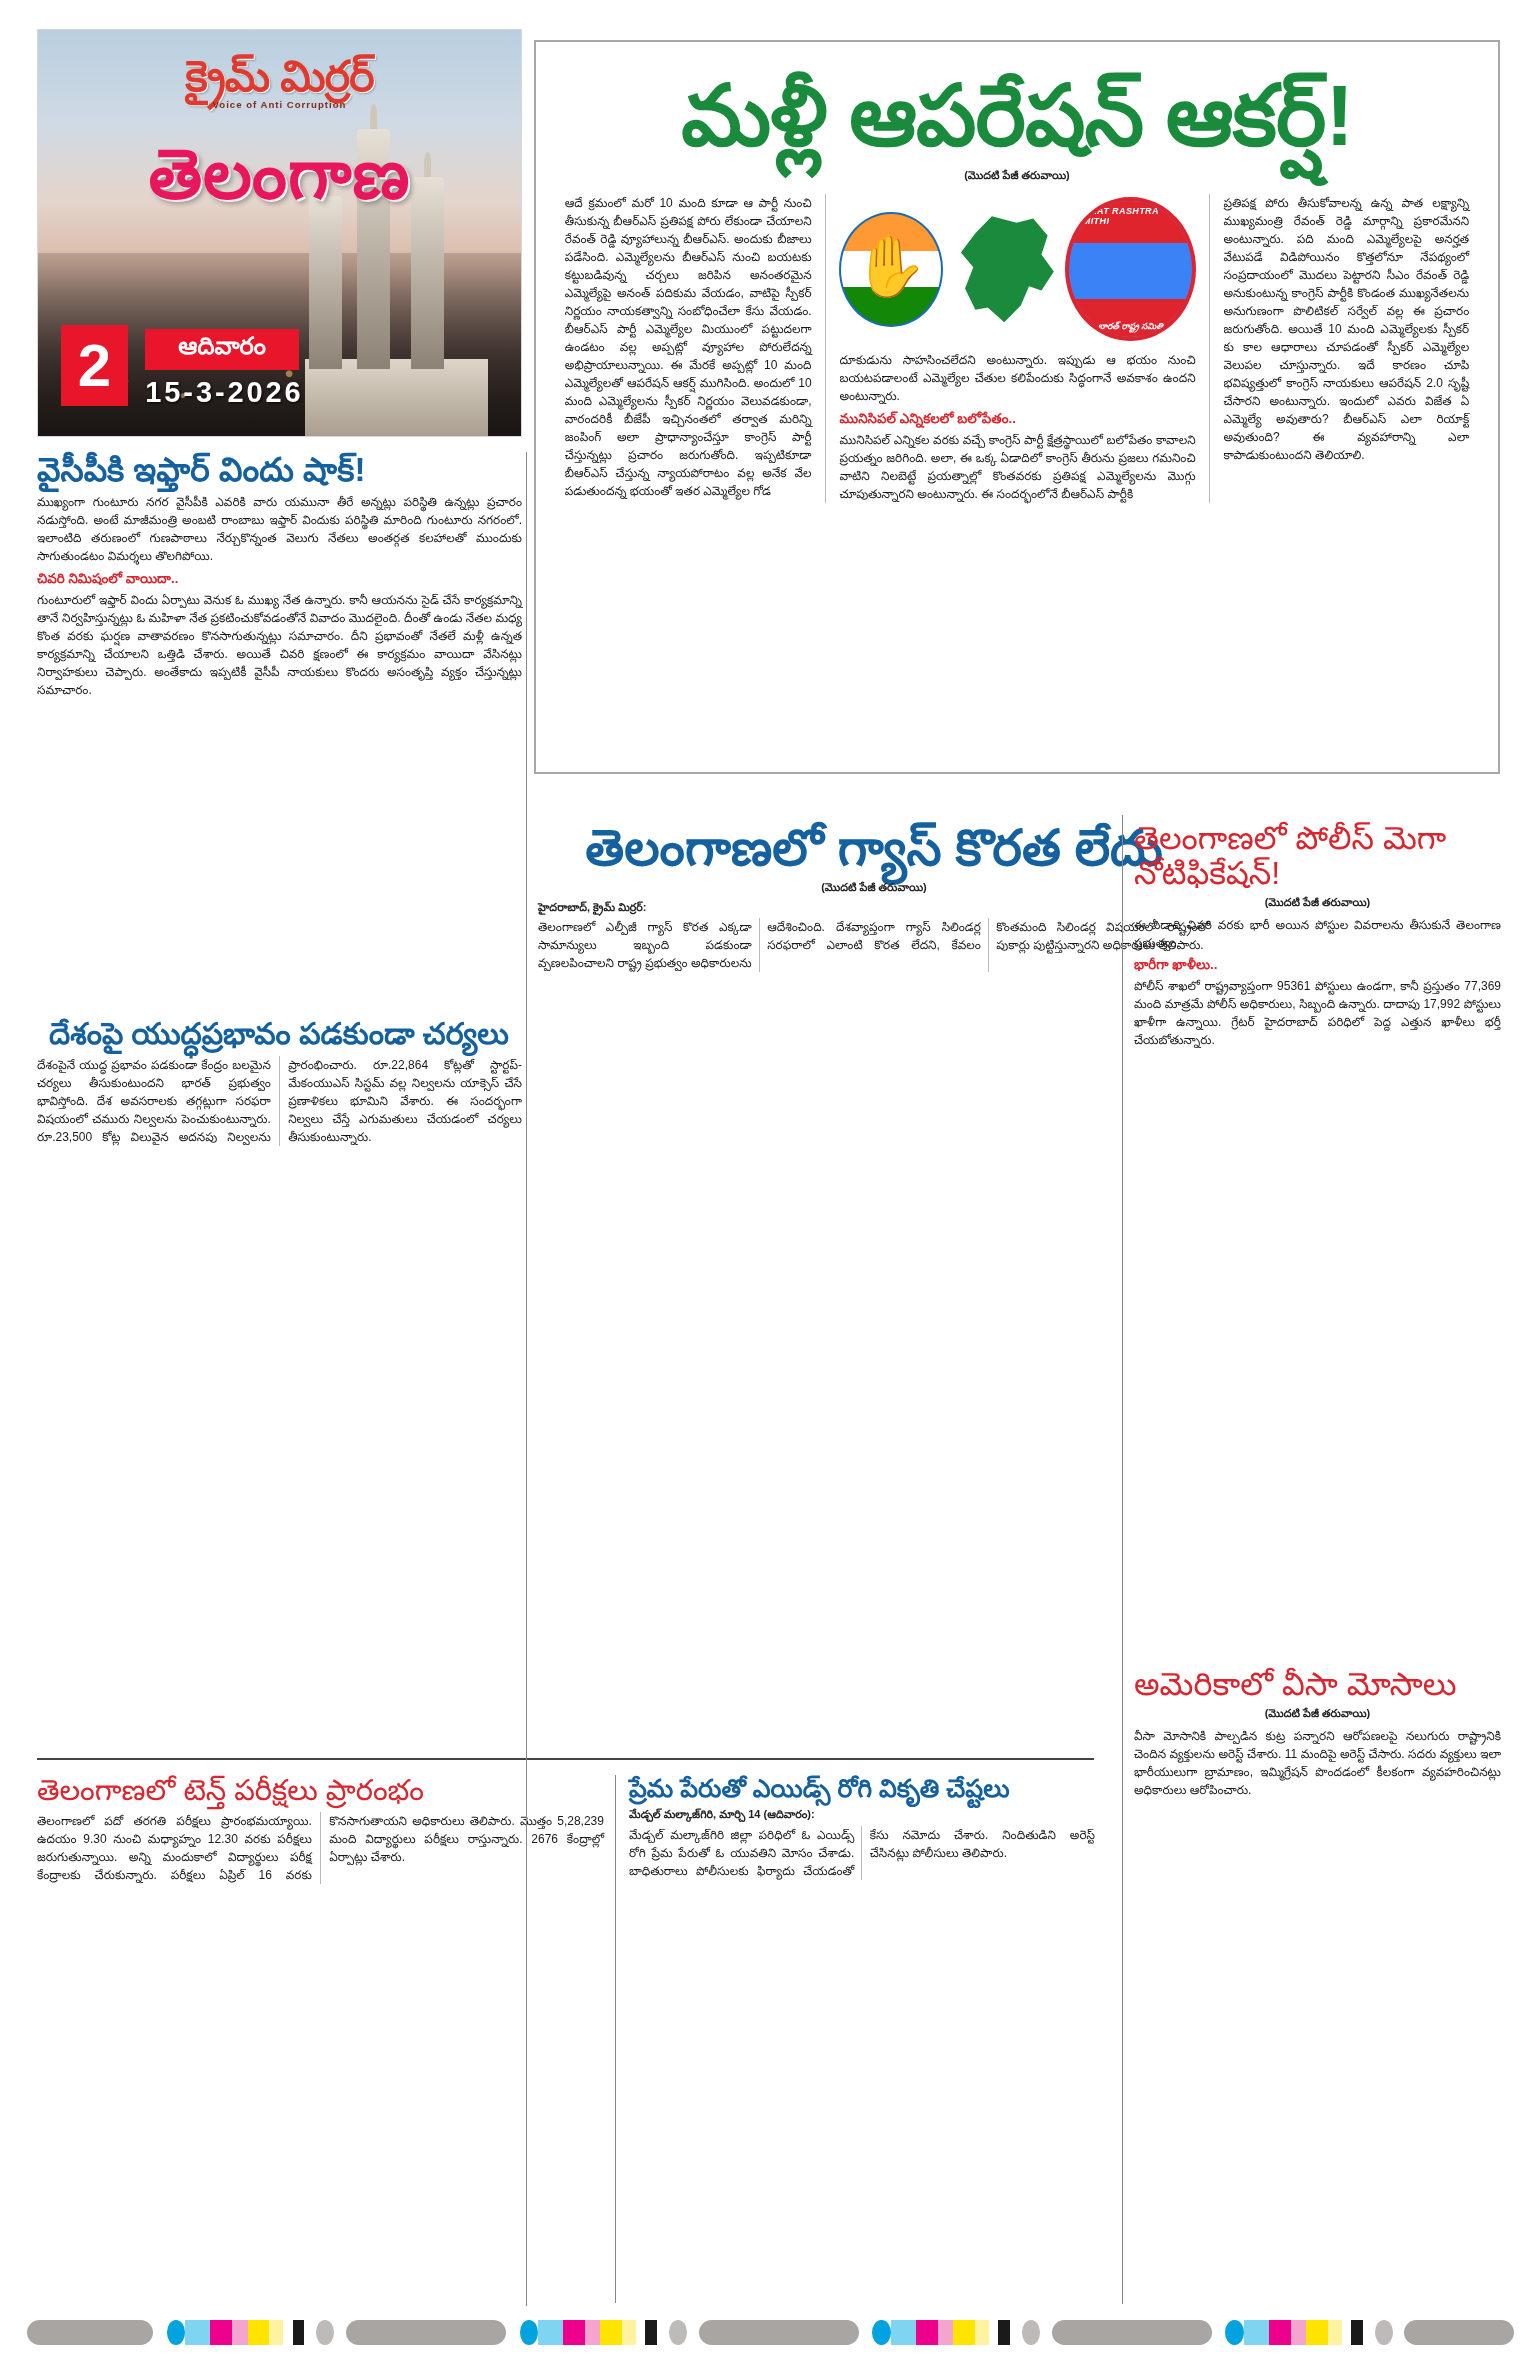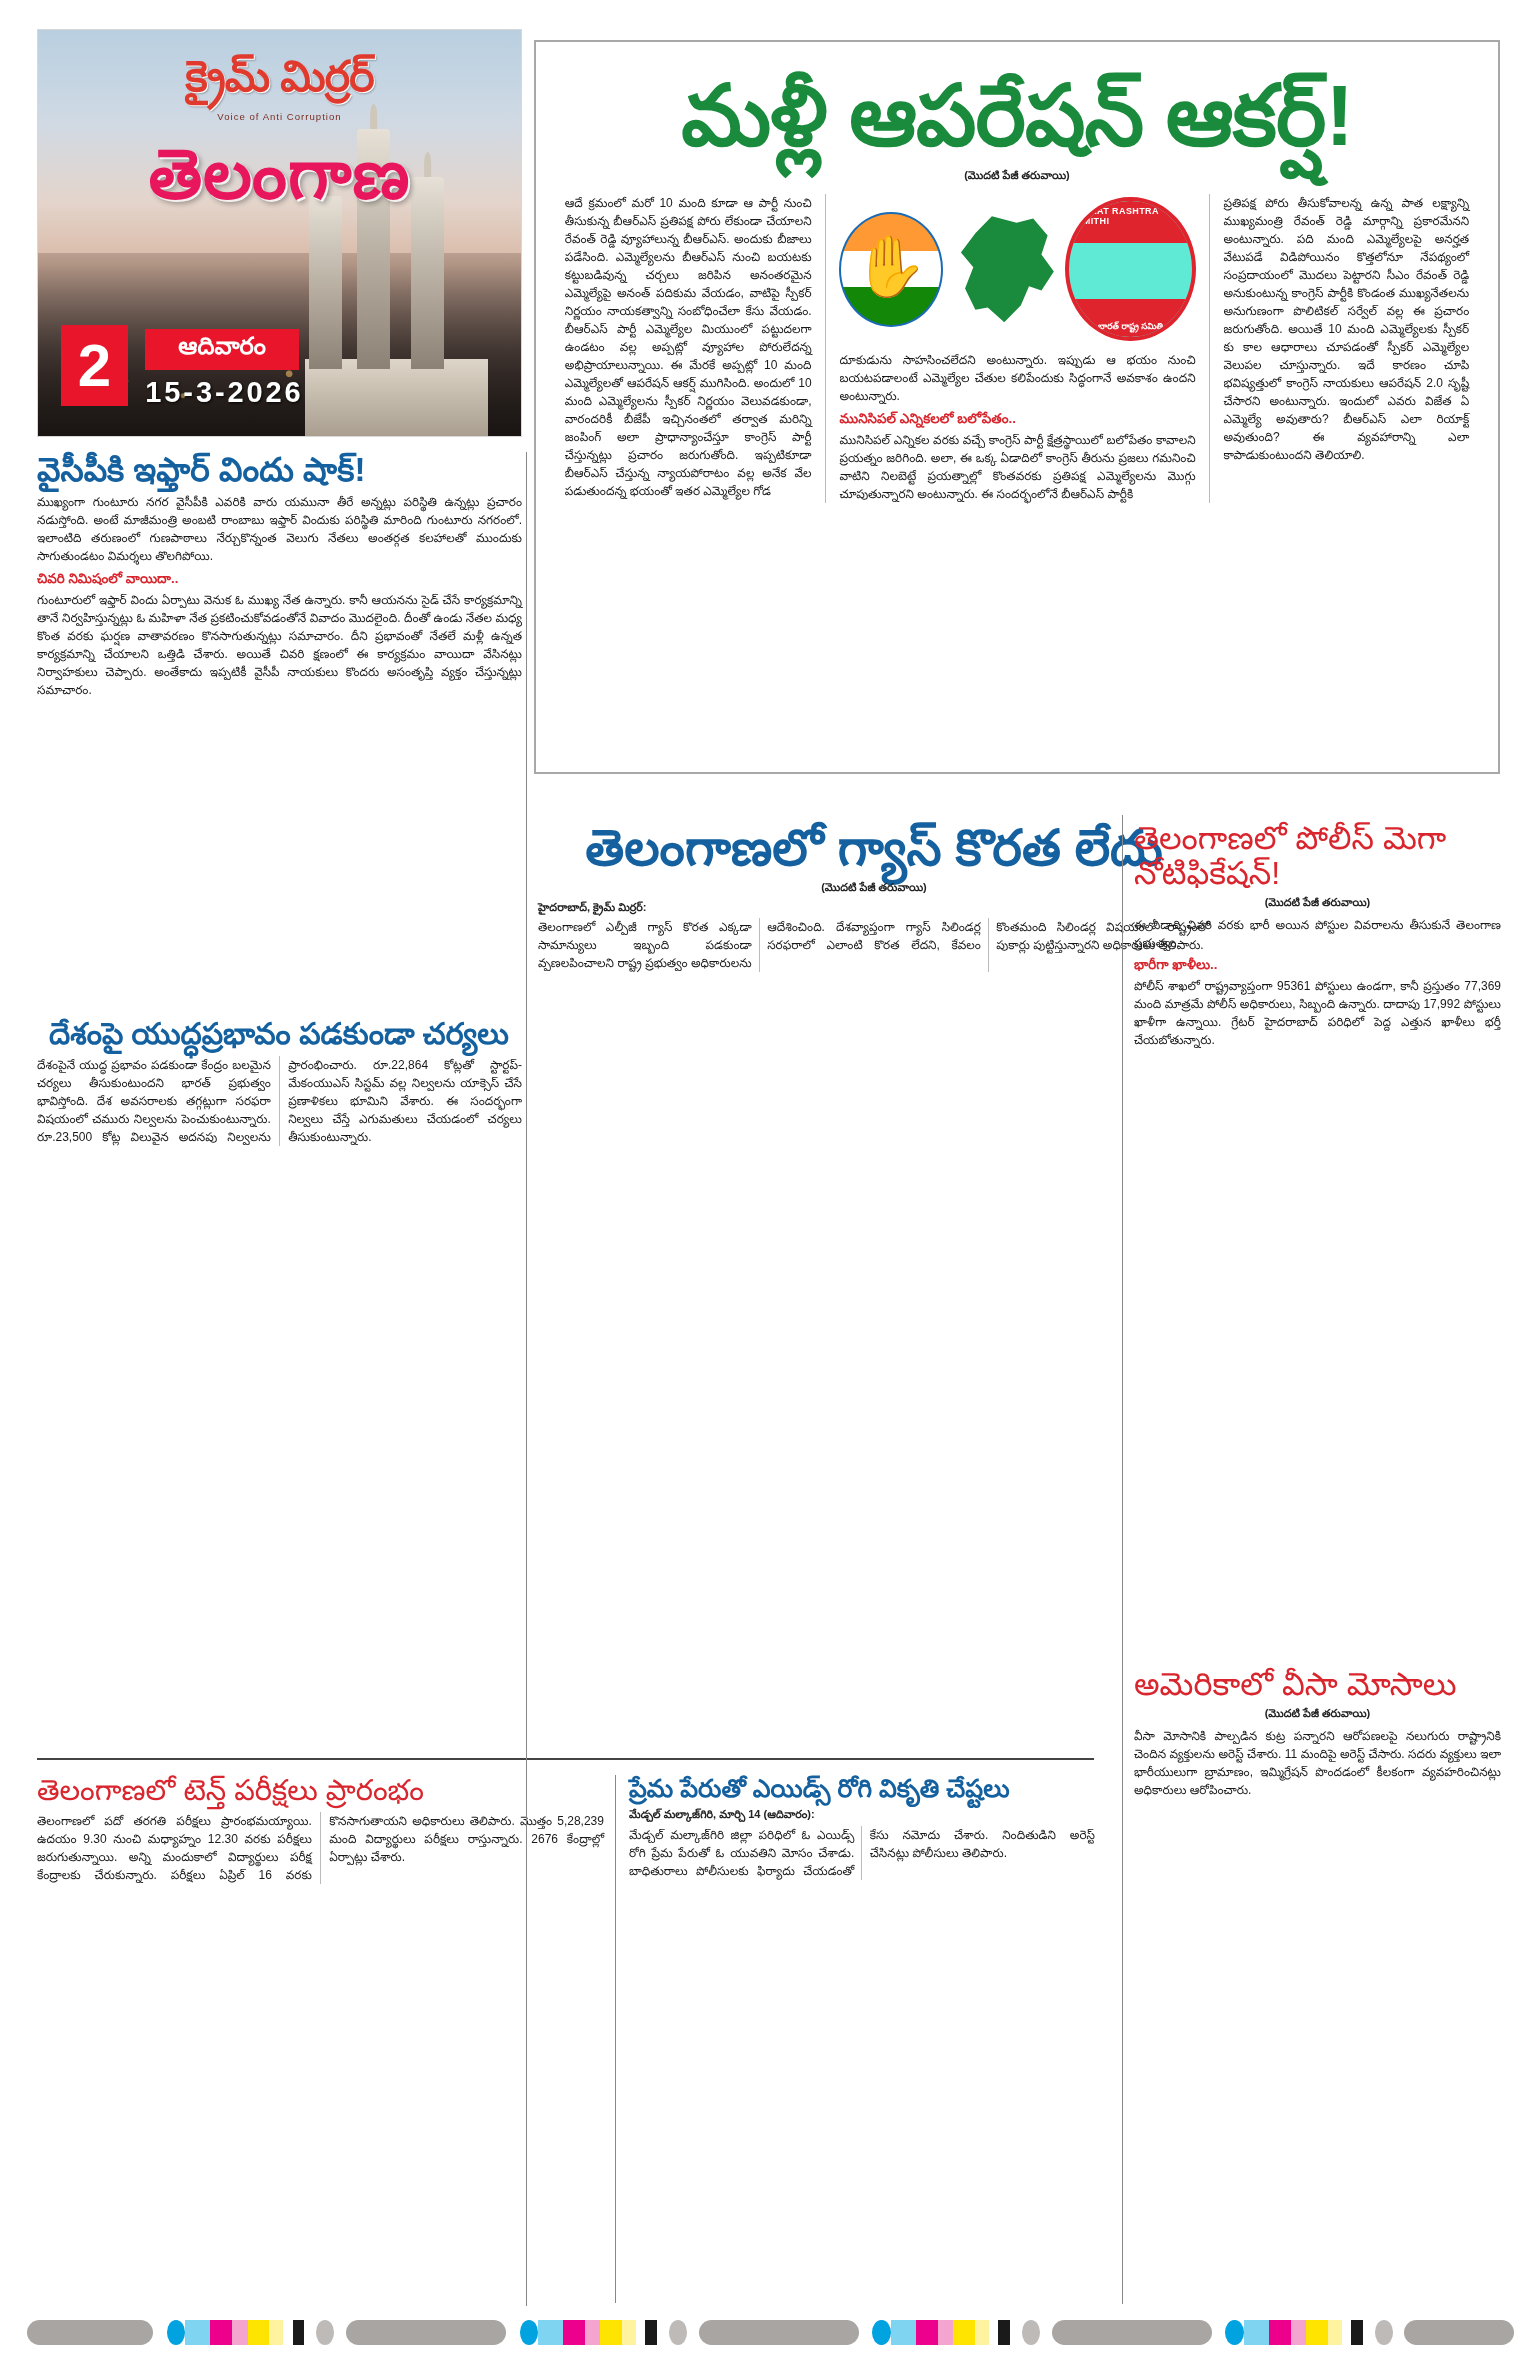--- a/index.html
+++ b/index.html
@@ -60,21 +60,21 @@
   }
   .mh-logo-main {
     font-size: 43px; font-weight: 700; color: #e03a2f;
     letter-spacing: -1px;
     text-shadow: 1px 1px 0 #fff, 1.9px 1.9px 1.9px rgba(0,0,0,.25);
     line-height: 1;
     display: inline-block;
   }
   .mh-logo-tag {
     font-size: 9.6px; color: #7a2d22; letter-spacing: 1px;
-    margin-top: 13px; font-weight: 400;
+    margin-top: 1px; font-weight: 700;
   }
   .mh-title {
     position: absolute; left: 0; right: 0; top: 110px;
     text-align: center; z-index: 4;
     font-size: 69px; font-weight: 700; color: #e8175d;
     line-height: 1;
     text-shadow: 1.9px 1.9px 0 rgba(255,255,255,.85), 3.8px 3.8px 4.8px rgba(0,0,0,.3);
     letter-spacing: 1px;
   }
   .mh-datebar {
@@ -157,23 +157,23 @@
       linear-gradient(180deg,#ff9933 0 33%,#ffffff 33% 66%,#138808 66% 100%);
     display: flex; align-items: center; justify-content: center;
     position: relative; overflow: hidden;
   }
   .logo-hand {
     font-size: 60px; color: #1a6bb5; line-height: 1;
     transform: translateY(-1.9px);
   }
   .logo-brs {
     width: 144px; height: 144px; border-radius: 50%;
-    background: #5eead4; border: 4.8px solid #e0242e;
+    background: #3b82f6; border: 4.8px solid #e0242e;
     position: relative; overflow: hidden;
-    display:flex; flex-direction: column; align-items:center; justify-content:flex-start;
+    display:flex; flex-direction: column; align-items:center; justify-content:flex-start;font-style:italic;
   }
   .logo-brs .arc-top {
     position: absolute; top: 0; left: 0; right: 0; height: 42px;
     background: #e0242e; color: #fff; font-size: 9px; font-weight: 700;
     display: flex; align-items: flex-start; justify-content: center;
     padding-top: 4.8px; letter-spacing: 0.4px;
     border-radius: 50% 50% 0 0 / 100% 100% 0 0;
   }
   .logo-brs .arc-bot {
     position: absolute; bottom: 0; left: 0; right: 0; height: 38px;

